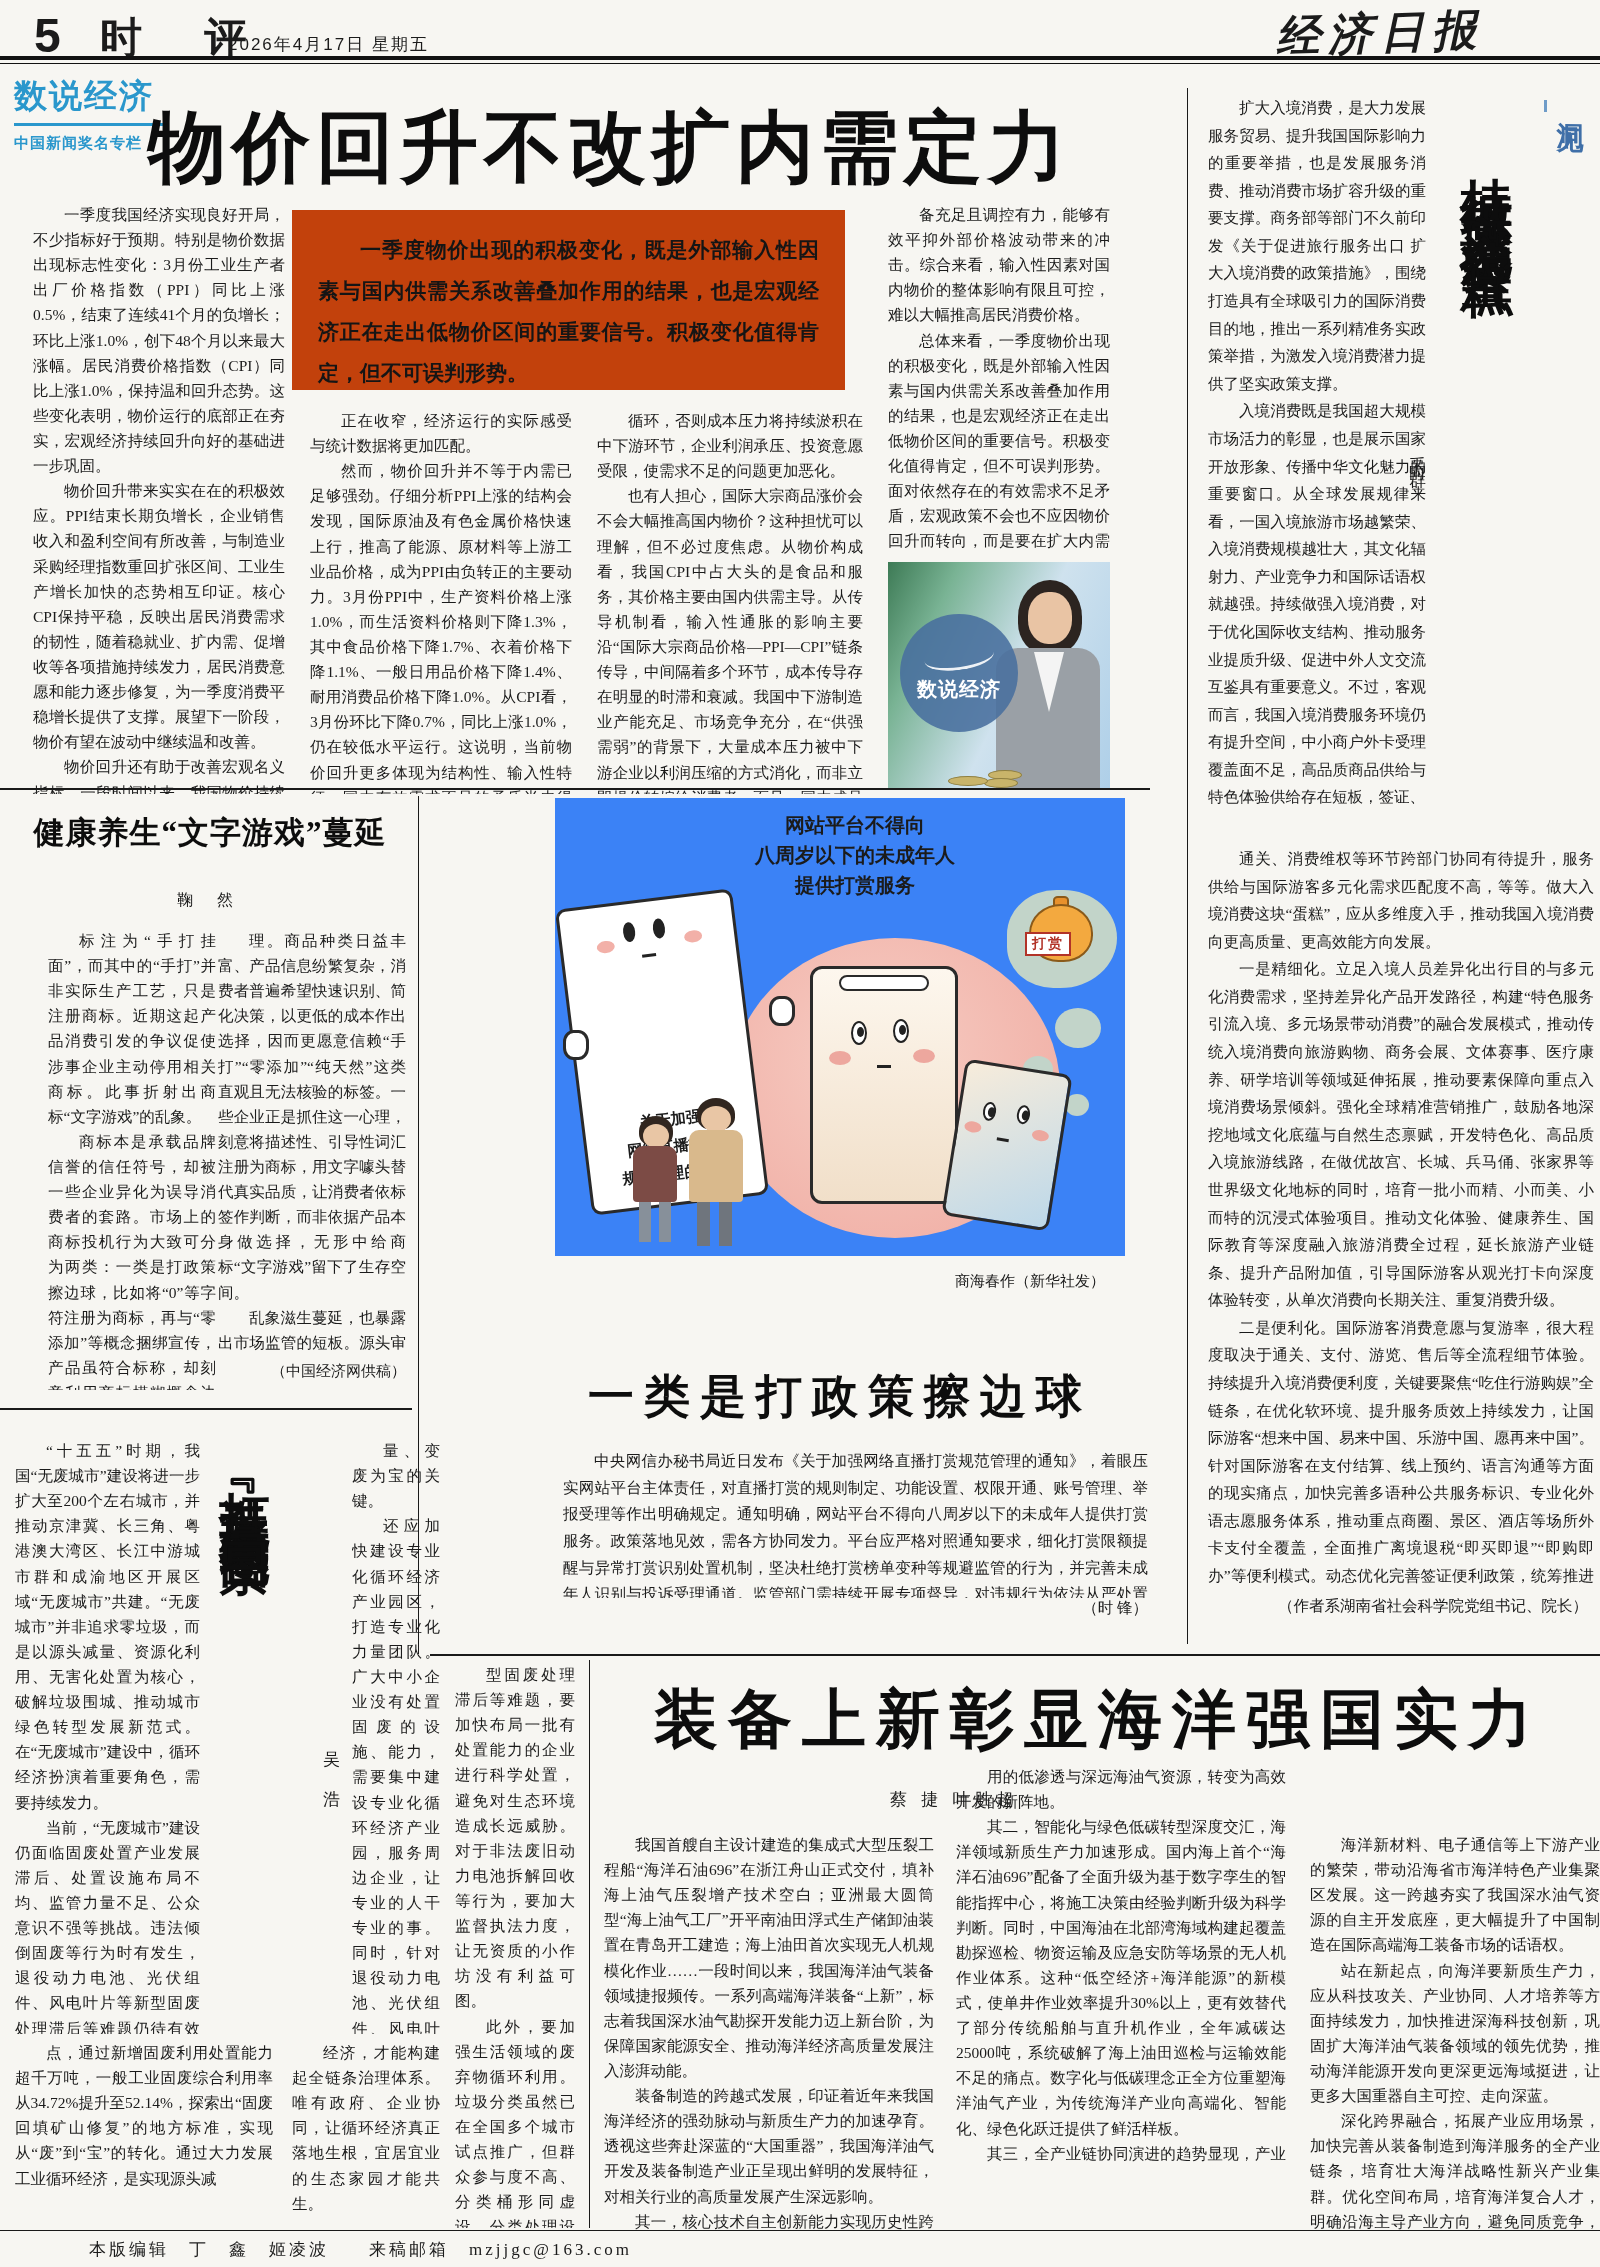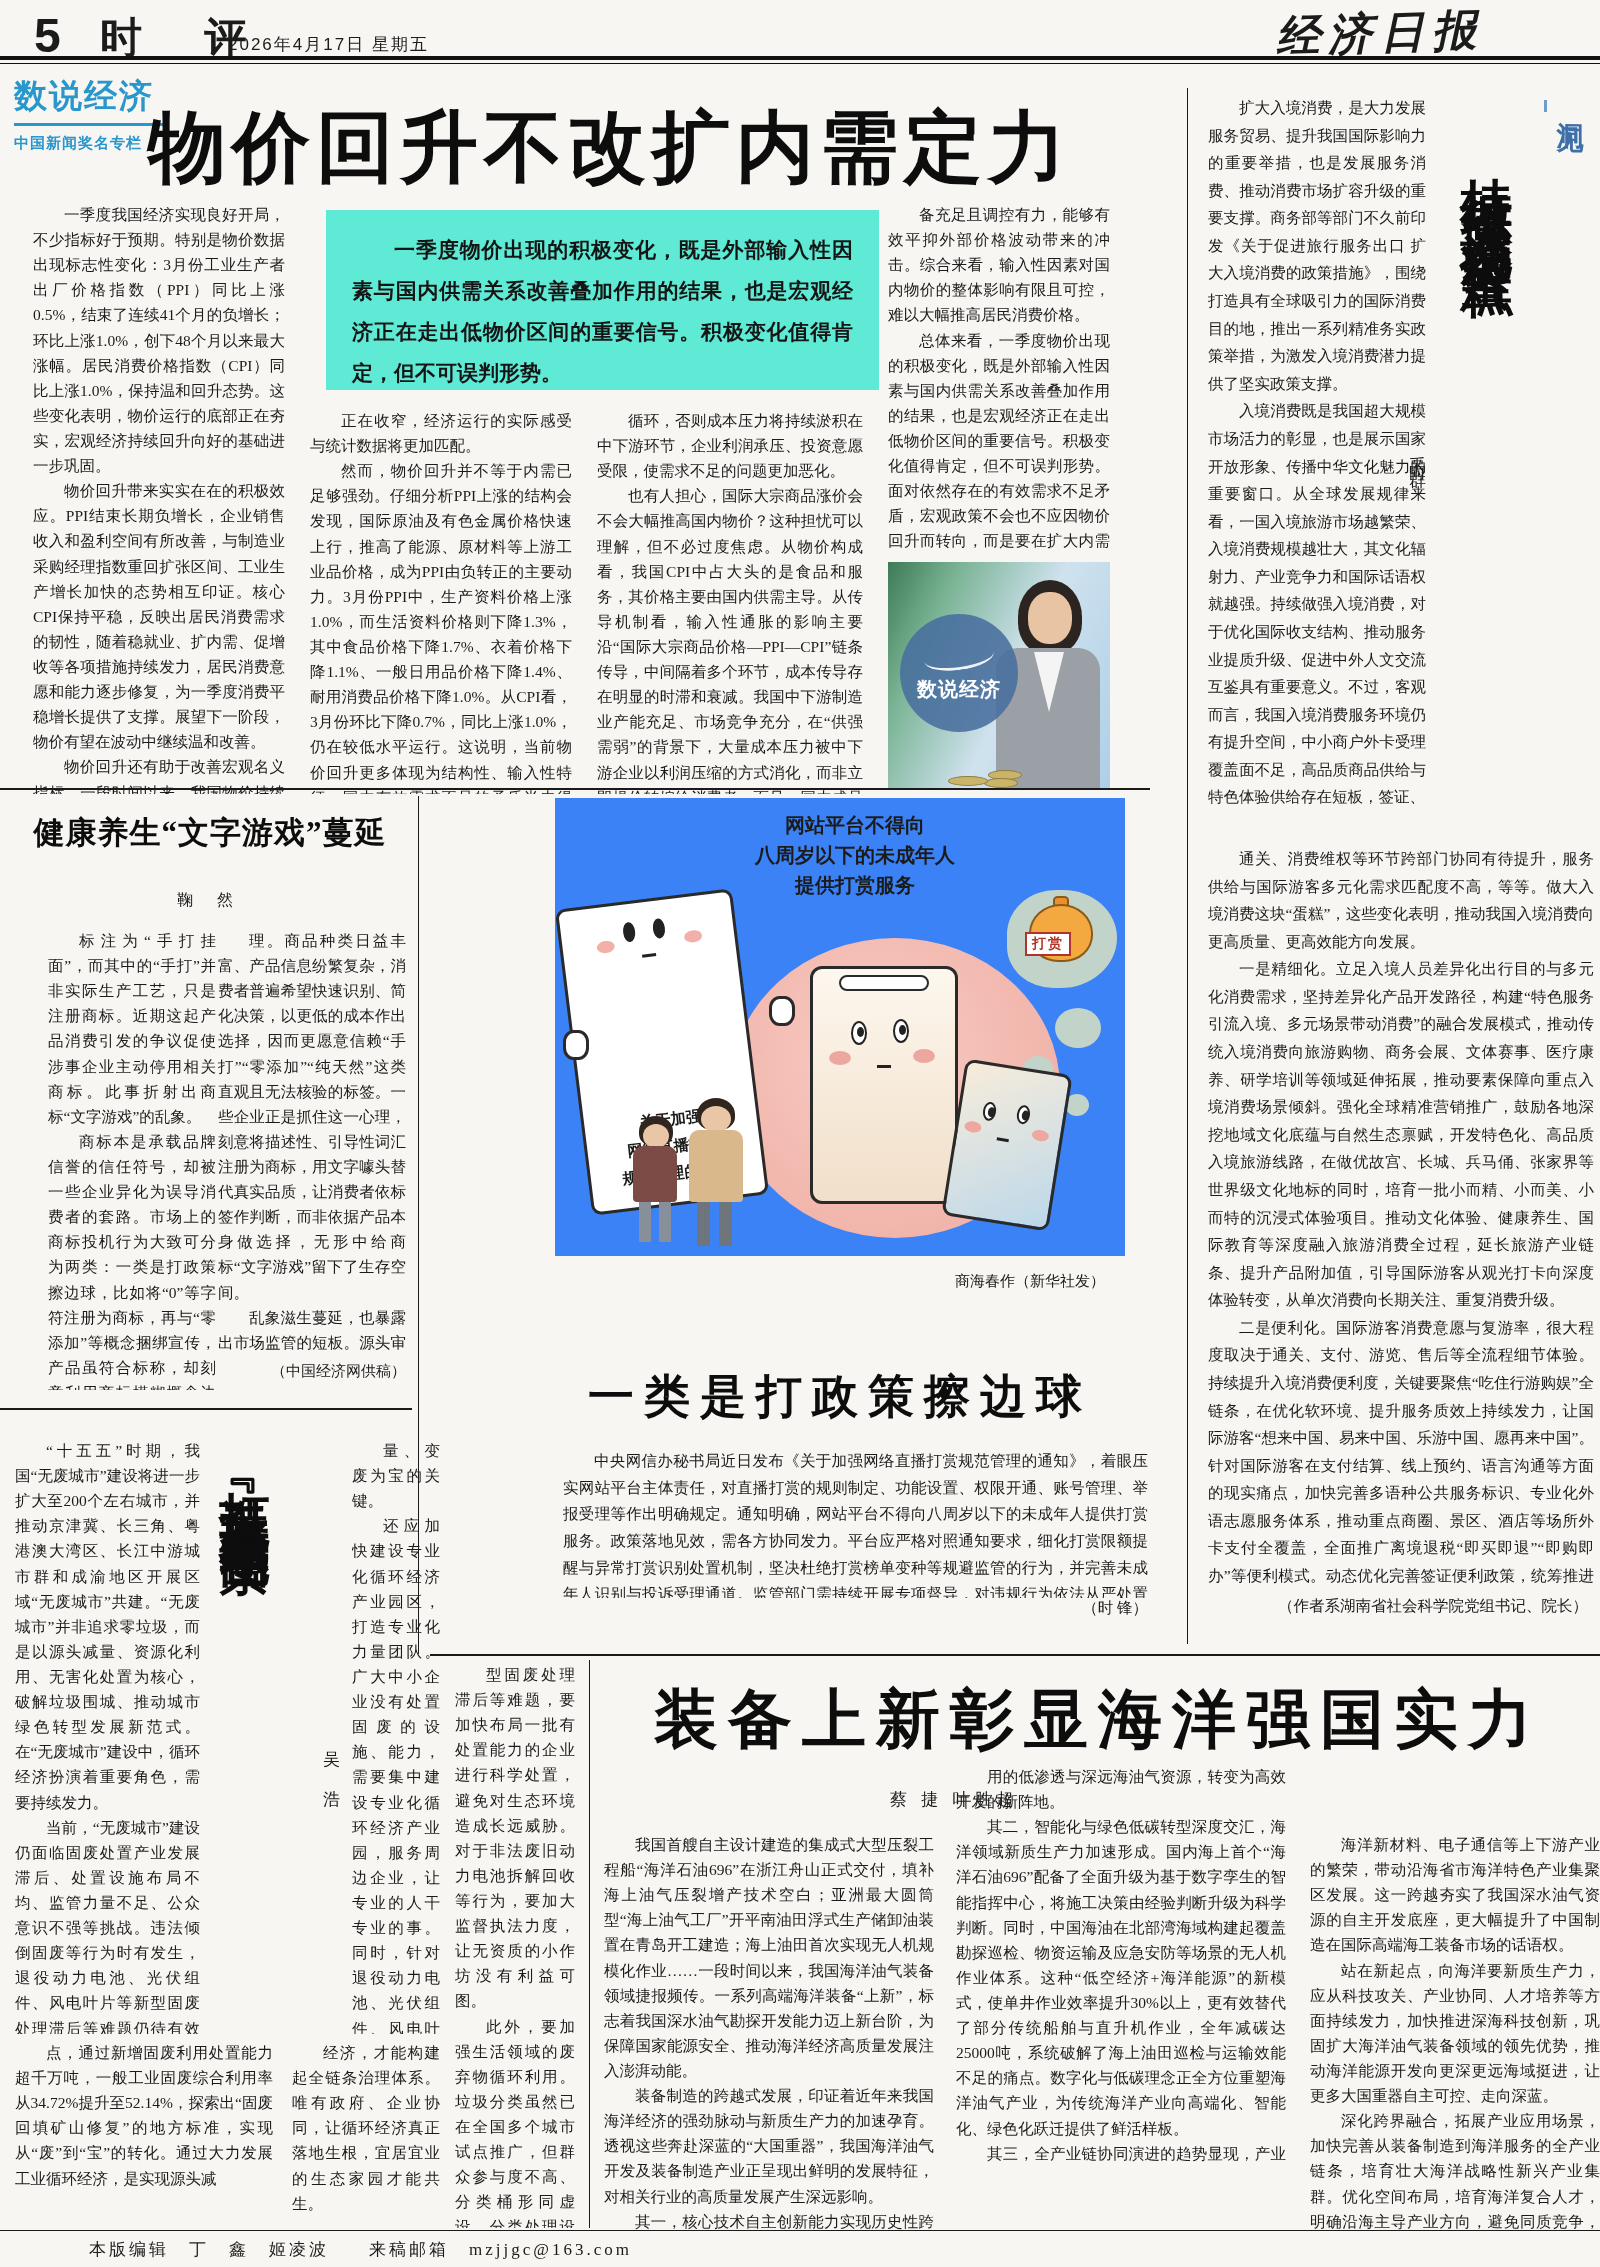--- a/index.html
+++ b/index.html
@@ -28,21 +28,21 @@
 
   
   .main-headline { left:110px; top:96px; width:1000px; text-align:center; font-size:78px; font-weight:900;
                    letter-spacing:6px; font-family:"Liberation Sans","DejaVu Sans",sans-serif; color:#0d0d0d; }
   .bodycol { text-align:justify; overflow:hidden; font-size:15.5px; line-height:1.62; }
   .bodycol p { text-indent:2em; }
   .c-m1 { left:33px;  top:202px; width:252px; height:592px; }
   .c-m2 { left:310px; top:408px; width:262px; height:386px; }
   .c-m3 { left:597px; top:408px; width:266px; height:386px; }
   .c-m4 { left:888px; top:202px; width:222px; height:352px; }
-  .lede-box { left:326px; top:210px; width:553px; height:180px; background:#5eead4; padding:20px 26px;
+  .lede-box { left:292px; top:210px; width:553px; height:180px; background:#c2410c; padding:20px 26px;
               font-size:21px; font-weight:700; line-height:1.95; text-align:justify;
               font-family:"Liberation Sans","DejaVu Sans",sans-serif; color:#151515; overflow:hidden; }
   .lede-box p { text-indent:2em; }
 
   
   .photo { left:888px; top:562px; width:222px; height:228px; overflow:hidden;
            background:linear-gradient(115deg,#3d7a55 0%,#79b394 22%,#cfe2ee 55%,#aecfe8 100%); }
   .photo-circle { position:absolute; left:12px; top:52px; width:118px; height:118px; border-radius:50%;
                   background:rgba(72,110,158,.88); display:flex; flex-direction:column; align-items:center; justify-content:center; }
   .photo-squiggle { width:70px; height:26px; border-bottom:3px solid #fff; border-radius:50%; transform:rotate(-8deg); opacity:.9; }
@@ -202,21 +202,21 @@
   <div class="abs hrule" style="left:0; top:1408px; width:412px;"></div>
 
   <div class="abs ins-label">洞见</div>
   <div class="abs v-head ins-head">持续做大入境消费『蛋糕』</div>
   <div class="abs ins-author">禹向群</div>
   <div class="abs bodycol c-i1">
       <p>扩大入境消费，是大力发展服务贸易、提升我国国际影响力的重要举措，也是发展服务消费、推动消费市场扩容升级的重要支撑。商务部等部门不久前印发《关于促进旅行服务出口 扩大入境消费的政策措施》，围绕打造具有全球吸引力的国际消费目的地，推出一系列精准务实政策举措，为激发入境消费潜力提供了坚实政策支撑。</p>
       <p>入境消费既是我国超大规模市场活力的彰显，也是展示国家开放形象、传播中华文化魅力的重要窗口。从全球发展规律来看，一国入境旅游市场越繁荣、入境消费规模越壮大，其文化辐射力、产业竞争力和国际话语权就越强。持续做强入境消费，对于优化国际收支结构、推动服务业提质升级、促进中外人文交流互鉴具有重要意义。不过，客观而言，我国入境消费服务环境仍有提升空间，中小商户外卡受理覆盖面不足，高品质商品供给与特色体验供给存在短板，签证、</p>
     </div>
   <div class="abs bodycol c-i2">
-      <p>通关、消费维权等环节跨部门协同有待提升，服务供给与国际游客多元化需求匹配度不高，等等。做大入境消费这块“蛋糕”，这些变化表明，推动我国入境消费向更高质量、更高效能方向发展。</p>
+      <p>通关、消费维权等环节跨部门协同有待提升，服务供给与国际游客多元化需求匹配度不高，等等。做大入境消费这块“蛋糕”，应从多维度入手，推动我国入境消费向更高质量、更高效能方向发展。</p>
       <p>一是精细化。立足入境人员差异化出行目的与多元化消费需求，坚持差异化产品开发路径，构建“特色服务引流入境、多元场景带动消费”的融合发展模式，推动传统入境消费向旅游购物、商务会展、文体赛事、医疗康养、研学培训等领域延伸拓展，推动要素保障向重点入境消费场景倾斜。强化全球精准营销推广，鼓励各地深挖地域文化底蕴与自然生态禀赋，开发特色化、高品质入境旅游线路，在做优故宫、长城、兵马俑、张家界等世界级文化地标的同时，培育一批小而精、小而美、小而特的沉浸式体验项目。推动文化体验、健康养生、国际教育等深度融入旅游消费全过程，延长旅游产业链条、提升产品附加值，引导国际游客从观光打卡向深度体验转变，从单次消费向长期关注、重复消费升级。</p>
       <p>二是便利化。国际游客消费意愿与复游率，很大程度取决于通关、支付、游览、售后等全流程细节体验。持续提升入境消费便利度，关键要聚焦“吃住行游购娱”全链条，在优化软环境、提升服务质效上持续发力，让国际游客“想来中国、易来中国、乐游中国、愿再来中国”。针对国际游客在支付结算、线上预约、语言沟通等方面的现实痛点，加快完善多语种公共服务标识、专业化外语志愿服务体系，推动重点商圈、景区、酒店等场所外卡支付全覆盖，全面推广离境退税“即买即退”“即购即办”等便利模式。动态优化完善签证便利政策，统筹推进通关查验、票务预订、消费维权等环节协同优化，简化办事流程、压缩办理时限，构建便捷顺畅、舒心放心的入境消费服务体系，以暖心细节优化提升国际游客消费体验与满意度。</p>
     </div>
   <div class="abs ins-attrib">（作者系湖南省社会科学院党组书记、院长）</div>
 
   <div class="abs tm-head">健康养生“文字游戏”蔓延</div>
   <div class="abs tm-author">鞠 然</div>
   <div class="abs bodycol c-t1">
       <p>标注为“手打挂面”，而其中的“手打”并非实际生产工艺，只是注册商标。近期这起产品消费引发的争议促使涉事企业主动停用相关商标。此事折射出商标“文字游戏”的乱象。</p>
       <p>商标本是承载品牌信誉的信任符号，却被一些企业异化为误导消费者的套路。市场上的商标投机行为大致可分为两类：一类是打政策擦边球，比如将“0”等字符注册为商标，再与“零添加”等概念捆绑宣传，产品虽符合标称，却刻意利用商标模糊概念边界，误导公众认知；另一类则完全名不副实，通过虚假原料、工艺标识降低成本，以次充好，实施消费欺诈，直接突破商业道德与法律底线。商标投机行为花样翻新，本质都是通过误导性宣传透支市场信用。</p>

